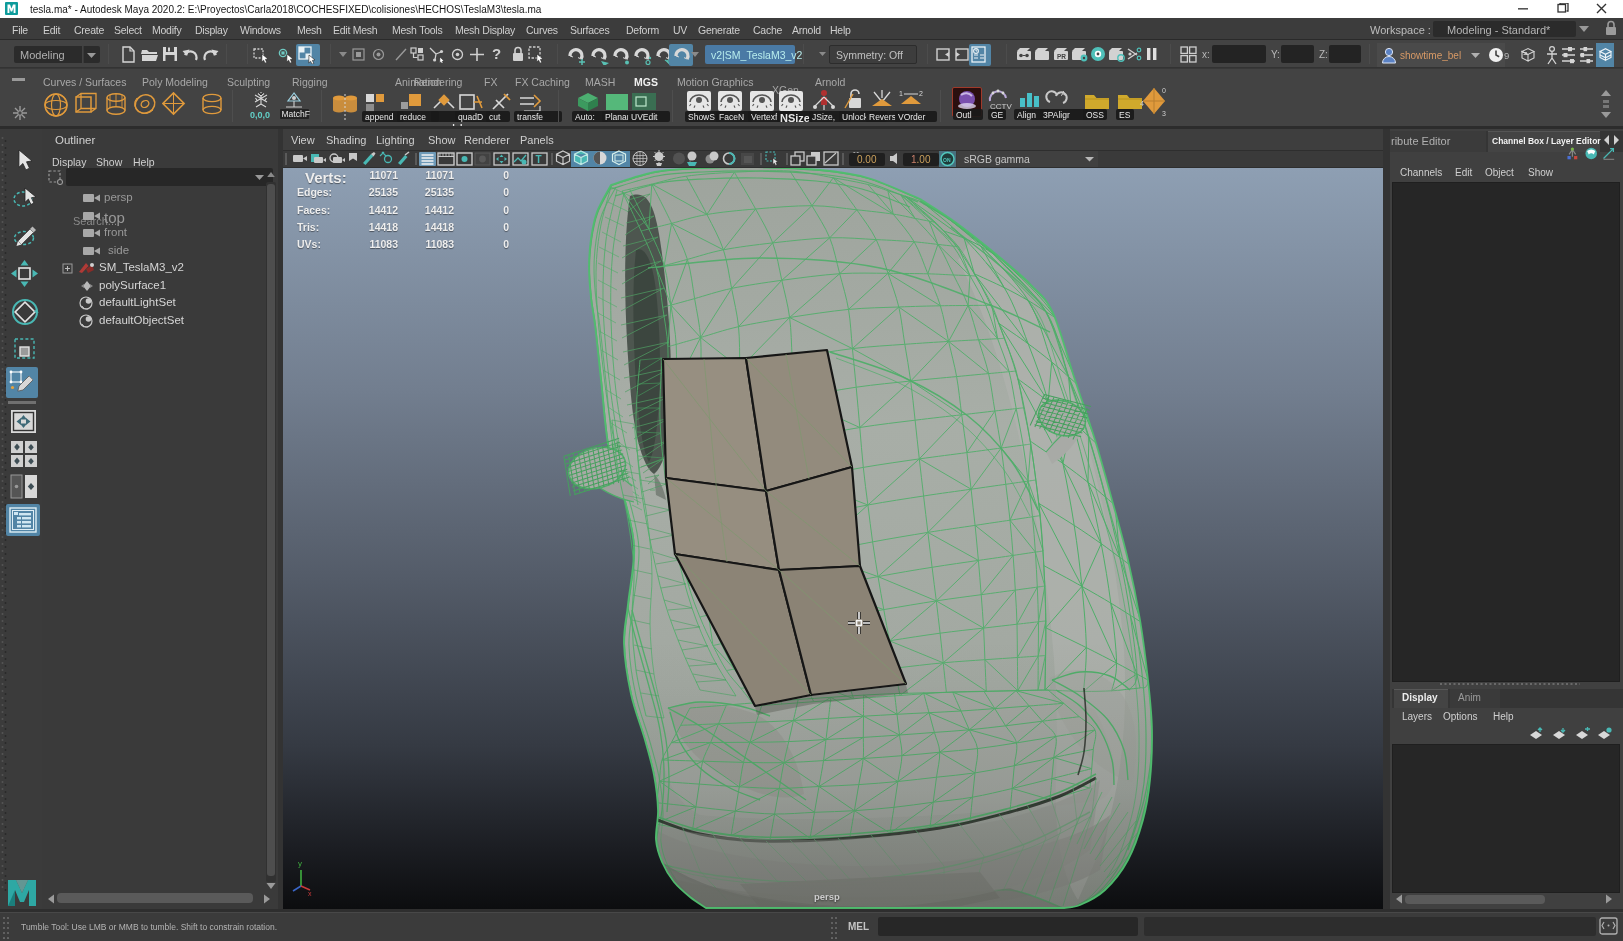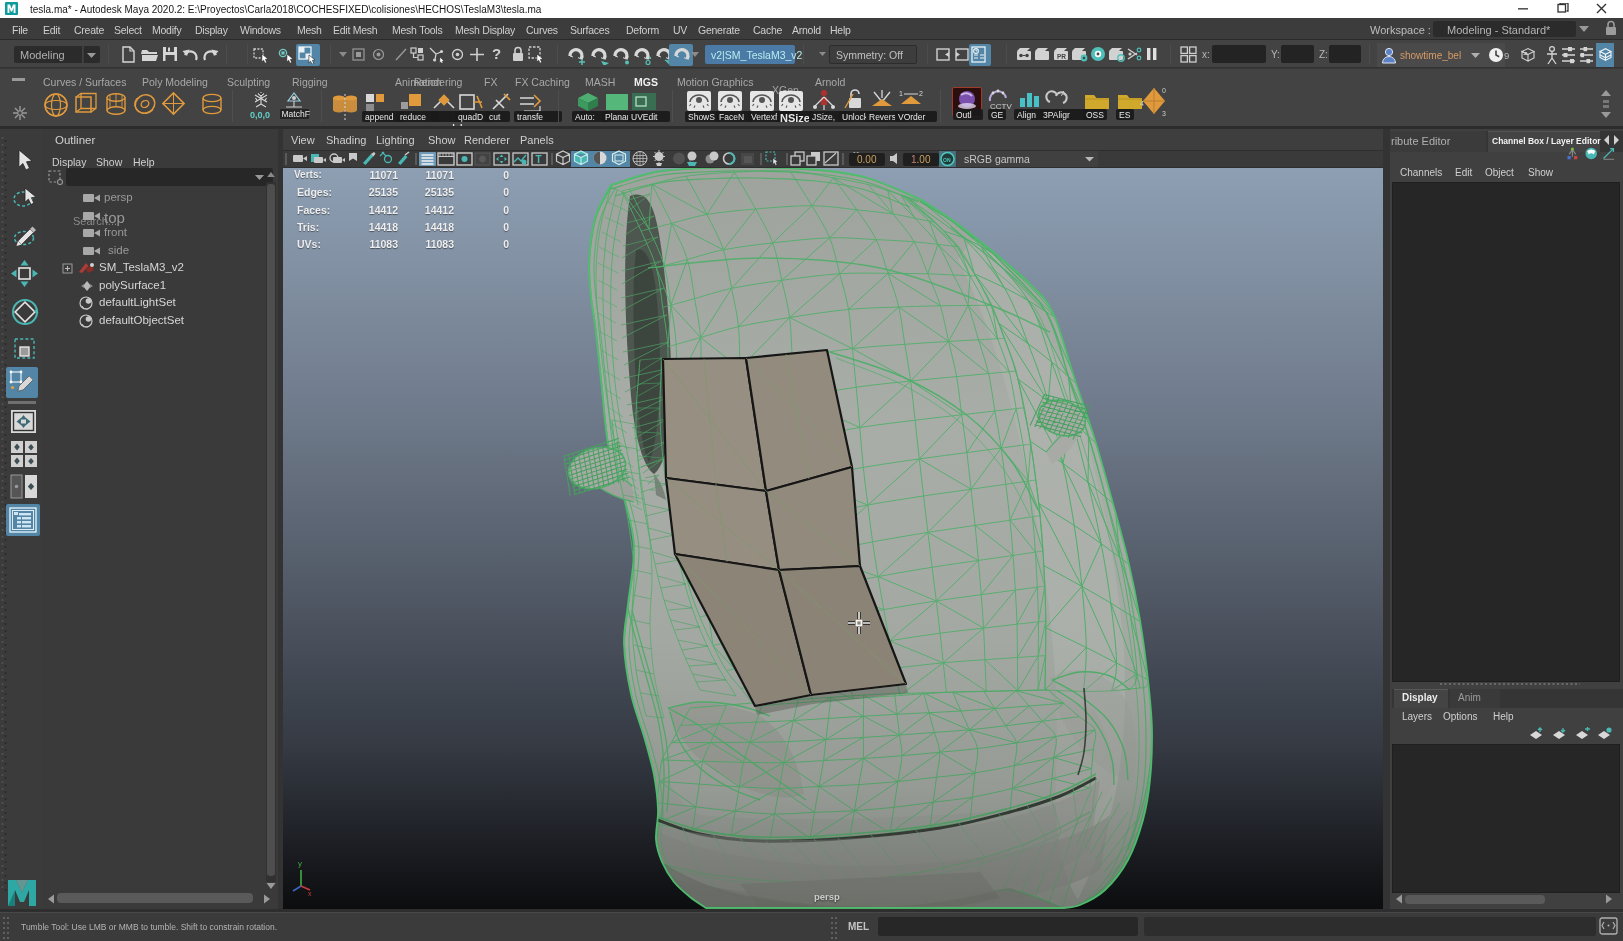--- a/index.html
+++ b/index.html
@@ -1412,21 +1412,21 @@
       </g>
       <g font-family="Liberation Sans" font-size="8">
         <path d="M301,886 v-16" stroke="#3fae3f" stroke-width="1.6"></path>
         <text x="298" y="866" fill="#3fae3f">y</text>
         <path d="M301,886 l-8,5" stroke="#3a66c8" stroke-width="1.6"></path>
         <path d="M301,886 l9,4" stroke="#c83a3a" stroke-width="1.6"></path>
         <text x="308" y="896" fill="#c83a3a" font-size="7">x</text>
       </g>
     </svg>
 </div>
-<span class="t" style="left:294px;top:169px;font-size:10px;color:#eeeeee;font-weight:700;text-shadow:0 1px 1px rgba(0,0,0,.45)">Verts:</span>
+<span class="t" style="left:305px;top:169px;font-size:15px;color:#eeeeee;font-weight:700;text-shadow:0 1px 1px rgba(0,0,0,.45)">Verts:</span>
 <span class="t" style="left:398px;top:169px;font-size:10.5px;color:#eeeeee;font-weight:700;text-shadow:0 1px 1px rgba(0,0,0,.45);transform:translateX(-100%)">11071</span>
 <span class="t" style="left:454px;top:169px;font-size:10.5px;color:#eeeeee;font-weight:700;text-shadow:0 1px 1px rgba(0,0,0,.45);transform:translateX(-100%)">11071</span>
 <span class="t" style="left:509px;top:169px;font-size:10.5px;color:#eeeeee;font-weight:700;text-shadow:0 1px 1px rgba(0,0,0,.45);transform:translateX(-100%)">0</span>
 <span class="t" style="left:297px;top:186.3px;font-size:10.5px;color:#eeeeee;font-weight:700;text-shadow:0 1px 1px rgba(0,0,0,.45)">Edges:</span>
 <span class="t" style="left:398px;top:186.3px;font-size:10.5px;color:#eeeeee;font-weight:700;text-shadow:0 1px 1px rgba(0,0,0,.45);transform:translateX(-100%)">25135</span>
 <span class="t" style="left:454px;top:186.3px;font-size:10.5px;color:#eeeeee;font-weight:700;text-shadow:0 1px 1px rgba(0,0,0,.45);transform:translateX(-100%)">25135</span>
 <span class="t" style="left:509px;top:186.3px;font-size:10.5px;color:#eeeeee;font-weight:700;text-shadow:0 1px 1px rgba(0,0,0,.45);transform:translateX(-100%)">0</span>
 <span class="t" style="left:297px;top:203.60000000000002px;font-size:10.5px;color:#eeeeee;font-weight:700;text-shadow:0 1px 1px rgba(0,0,0,.45)">Faces:</span>
 <span class="t" style="left:398px;top:203.60000000000002px;font-size:10.5px;color:#eeeeee;font-weight:700;text-shadow:0 1px 1px rgba(0,0,0,.45);transform:translateX(-100%)">14412</span>
 <span class="t" style="left:454px;top:203.60000000000002px;font-size:10.5px;color:#eeeeee;font-weight:700;text-shadow:0 1px 1px rgba(0,0,0,.45);transform:translateX(-100%)">14412</span>

